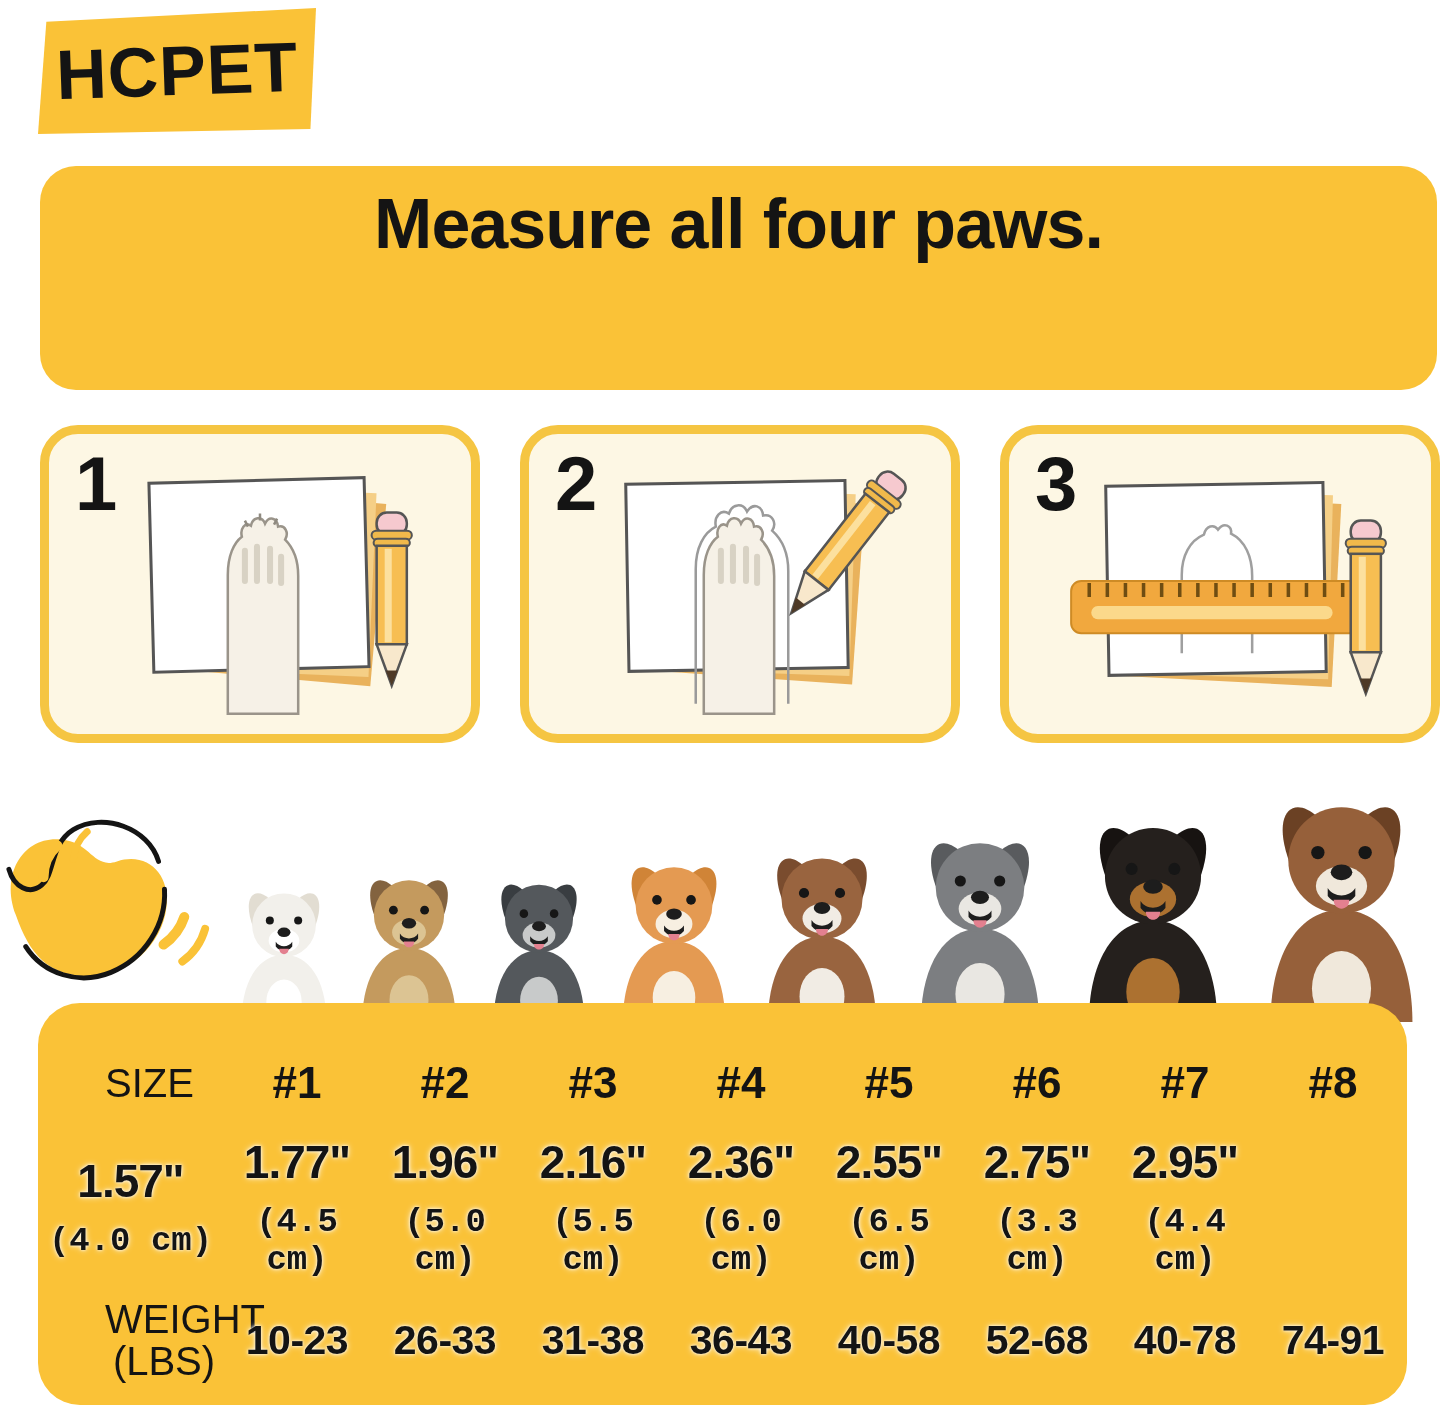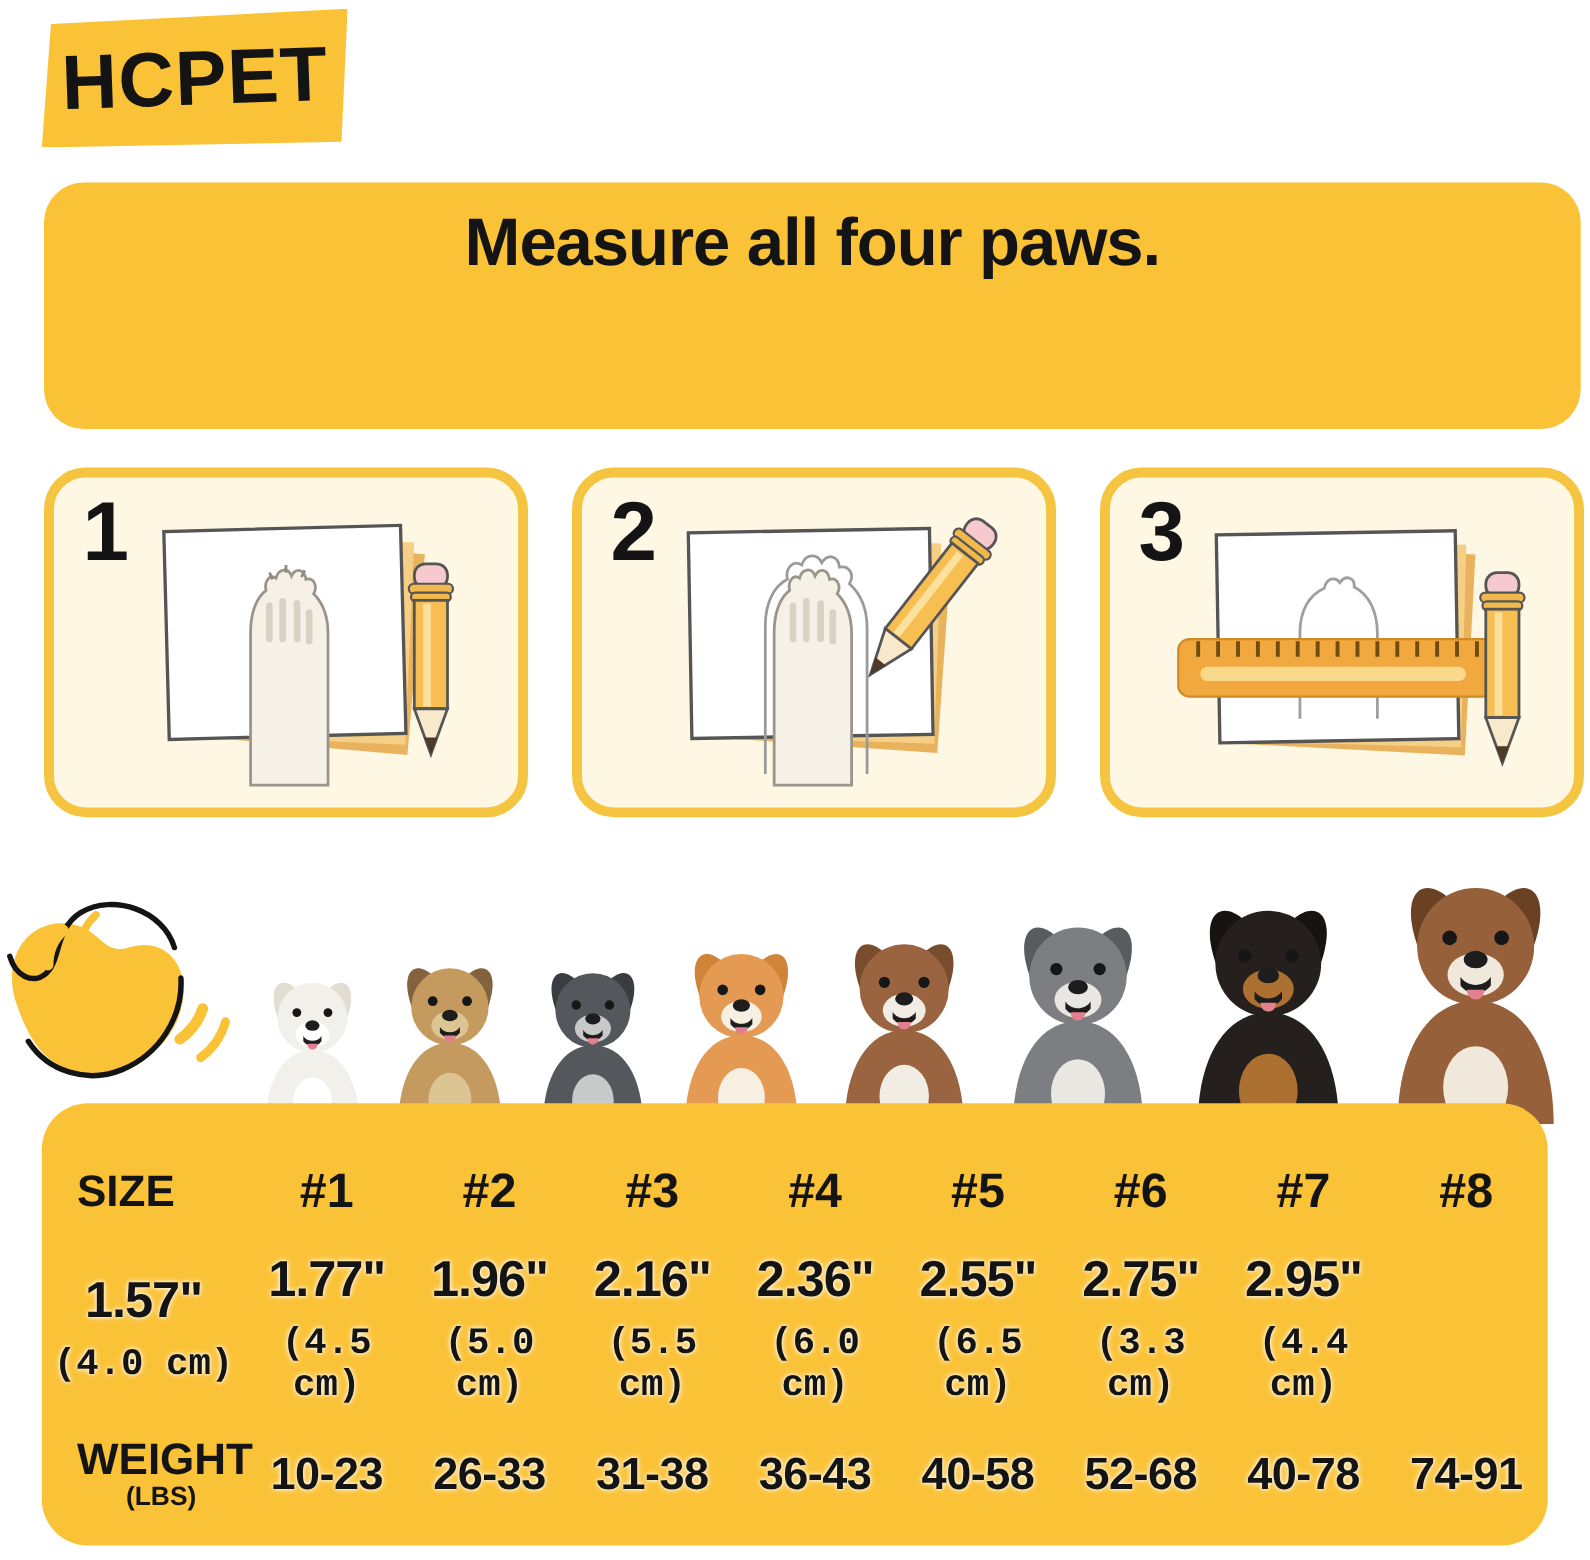--- a/index.html
+++ b/index.html
@@ -10,21 +10,21 @@
   .logo{position:absolute;left:38px;top:8px;width:278px;height:126px;background:#FAC237;
         clip-path:polygon(3% 11%,100% 0%,98% 96%,0% 100%);
         display:flex;align-items:center;justify-content:center;}
   .logo span{font-size:70px;font-weight:900;letter-spacing:1px;transform:rotate(-2deg);color:#141414;}
   .header-title{position:absolute;left:330px;top:34px;width:1100px;font-size:57px;font-weight:800;
         letter-spacing:0px;white-space:nowrap;}
 
   
   .banner{position:absolute;left:40px;top:166px;width:1397px;height:224px;background:#FAC237;
           border-radius:36px;text-align:center;}
-  .banner h1{margin:22px 0 0 0;font-size:61px;font-weight:800;line-height:1.05;letter-spacing:-1px;}
+  .banner h1{margin:22px 0 0 0;font-size:70px;font-weight:800;line-height:1.05;letter-spacing:-1px;}
   .banner p{margin:10px 30px 0 30px;font-size:42px;font-weight:700;letter-spacing:-0.5px;}
 
   
   .card{position:absolute;top:425px;width:440px;height:318px;background:#FDF7E4;
         border:9px solid #F5C542;border-radius:38px;box-sizing:border-box;}
   .card .num{position:absolute;left:26px;top:6px;font-size:76px;font-weight:800;}
   .card svg{position:absolute;left:38px;top:26px;}
   .card1{left:40px}.card2{left:520px}.card3{left:1000px}
 
   
@@ -32,22 +32,22 @@
   .dog-row{position:absolute;left:225px;top:770px;width:1215px;height:252px;
            display:flex;align-items:flex-end;justify-content:space-between;z-index:1;}
 
   
   .chart{position:absolute;left:38px;top:1003px;width:1369px;height:402px;background:#FAC237;
          border-radius:42px;z-index:2;padding-top:30px;box-sizing:border-box;}
   .crow{display:grid;grid-template-columns:185px repeat(8,1fr);align-items:center;}
   .row-size{height:100px;}
   .row-width{height:148px;}
   .row-weight{height:118px;}
-  .rlabel{font-size:40px;font-weight:700;padding-left:32px;line-height:1.06;}
-  .rlabel .sub{font-size:24px;display:block;text-align:center;}
+  .rlabel{font-size:40px;font-weight:400;padding-left:67px;line-height:1.06;}
+  .rlabel .sub{font-size:40px;display:block;text-align:center;}
   .cell{text-align:center;font-weight:800;}
   .cell-size{font-size:44px;}
   .halo{text-shadow:0 0 3px #ffffff,0 0 6px rgba(255,255,255,.85);}
   .in{display:block;font-size:46px;letter-spacing:-1px;}
   .cm{display:block;font-size:34px;margin-top:14px;font-family:Liberation Mono, monospace;}
   .cell-wt{font-size:41px;letter-spacing:-0.5px;}
 </style>
 </head>
 <body>
 

